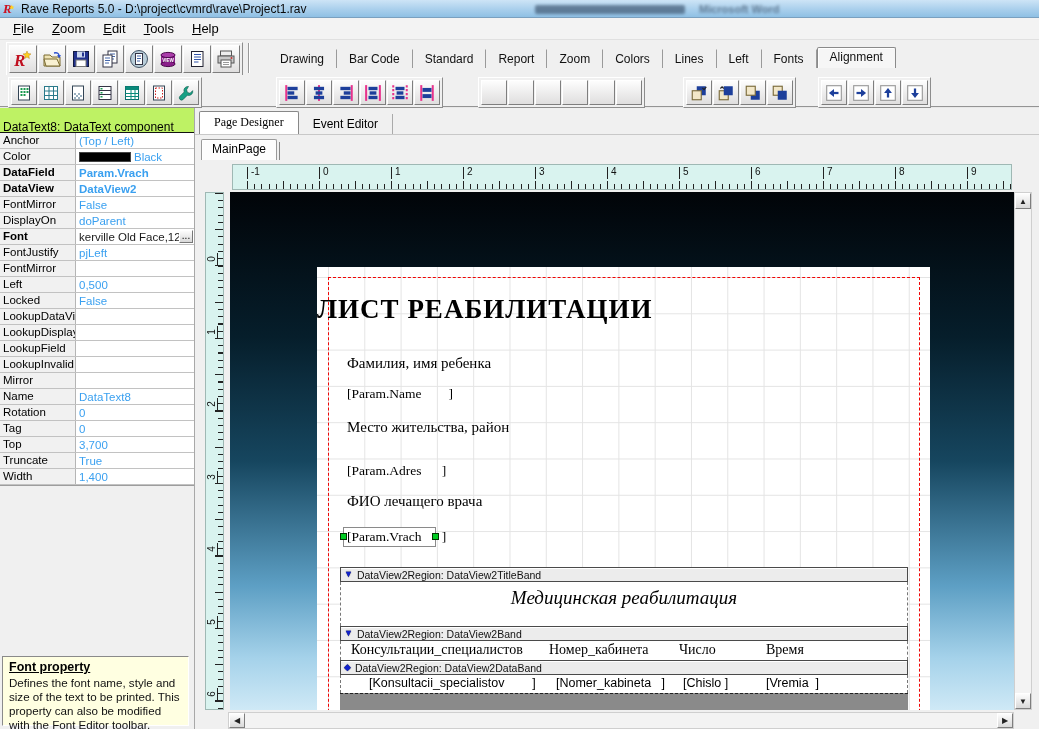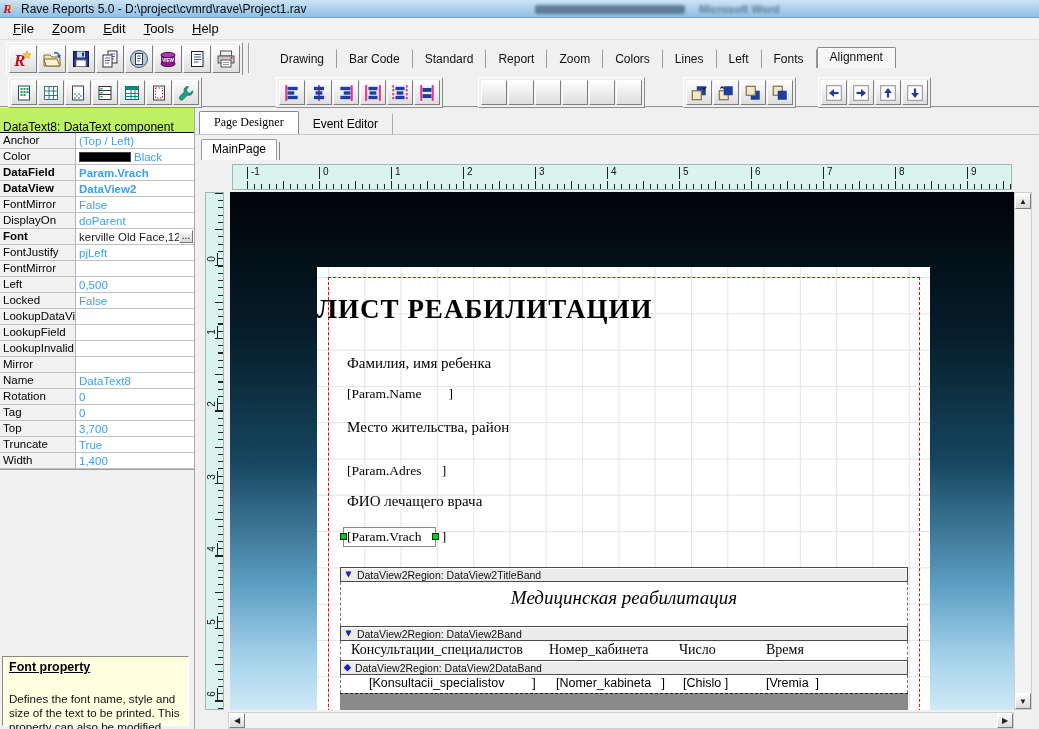--- a/index.html
+++ b/index.html
@@ -55,21 +55,21 @@
   .prop-value{flex:1;padding:1px 2px 0 3px;font-size:11.5px;color:#3aa0f0;white-space:nowrap;overflow:hidden;
     display:flex;align-items:center;gap:3px;position:relative;}
   .prop-row .bold{font-weight:bold;}
   .swatch{display:inline-block;width:52px;height:10px;background:#000;border:1px solid #444;flex:none;}
   .ellipsis-btn{position:absolute;right:1px;top:1px;width:14px;height:13px;font-size:10px;line-height:9px;
     text-align:center;background:linear-gradient(#fdfdfd,#d8d8d8);border:1px solid;
     border-color:#fff #777 #777 #fff;color:#000;cursor:pointer;}
   .font-dark{color:#1a1a1a;}
   .help-box{position:absolute;left:2px;right:5px;bottom:3px;height:70px;background:#ffffe1;
     border:1px solid;border-color:#8a8a8a #ffffff #ffffff #8a8a8a;padding:3px 6px;}
-  .help-title{font-size:12.5px;font-weight:bold;text-decoration:underline;margin-bottom:18px;}
+  .help-title{font-size:12.5px;font-weight:bold;text-decoration:underline;margin-bottom:2px;}
   .help-body{font-size:11.6px;line-height:1.22;color:#111;}
 
   
   .main{position:absolute;left:195px;top:108px;width:844px;height:621px;background:#f0f0f0;}
   .designer-tabs{position:absolute;left:4px;top:2px;height:25px;display:flex;align-items:flex-end;}
   .dtab{padding:3px 14px;font-size:12px;border-right:1px solid #aaa;height:21px;}
   .dtab.sel{background:#fff;border:1px solid #888;border-bottom:none;border-radius:2px 2px 0 0;height:24px;
     box-shadow:inset 1px 1px 0 #fff;font-family:Liberation Serif, serif;}
   .tab-baseline{position:absolute;left:0;right:0;top:26px;border-top:1px solid #c8c8c8;}
   .page-tabs{position:absolute;left:6px;top:30px;height:22px;display:flex;align-items:flex-end;}
@@ -532,20 +532,28 @@
       </div>
       <div class="prop-row">
         <div class="prop-name">LookupDataVie</div>
         <div class="prop-value">
 
           <span></span>
 
         </div>
       </div>
       <div class="prop-row">
+        <div class="prop-name">LookupDisplay</div>
+        <div class="prop-value">
+
+          <span></span>
+
+        </div>
+      </div>
+      <div class="prop-row">
         <div class="prop-name">LookupField</div>
         <div class="prop-value">
 
           <span></span>
 
         </div>
       </div>
       <div class="prop-row">
         <div class="prop-name">LookupInvalid</div>
         <div class="prop-value">

